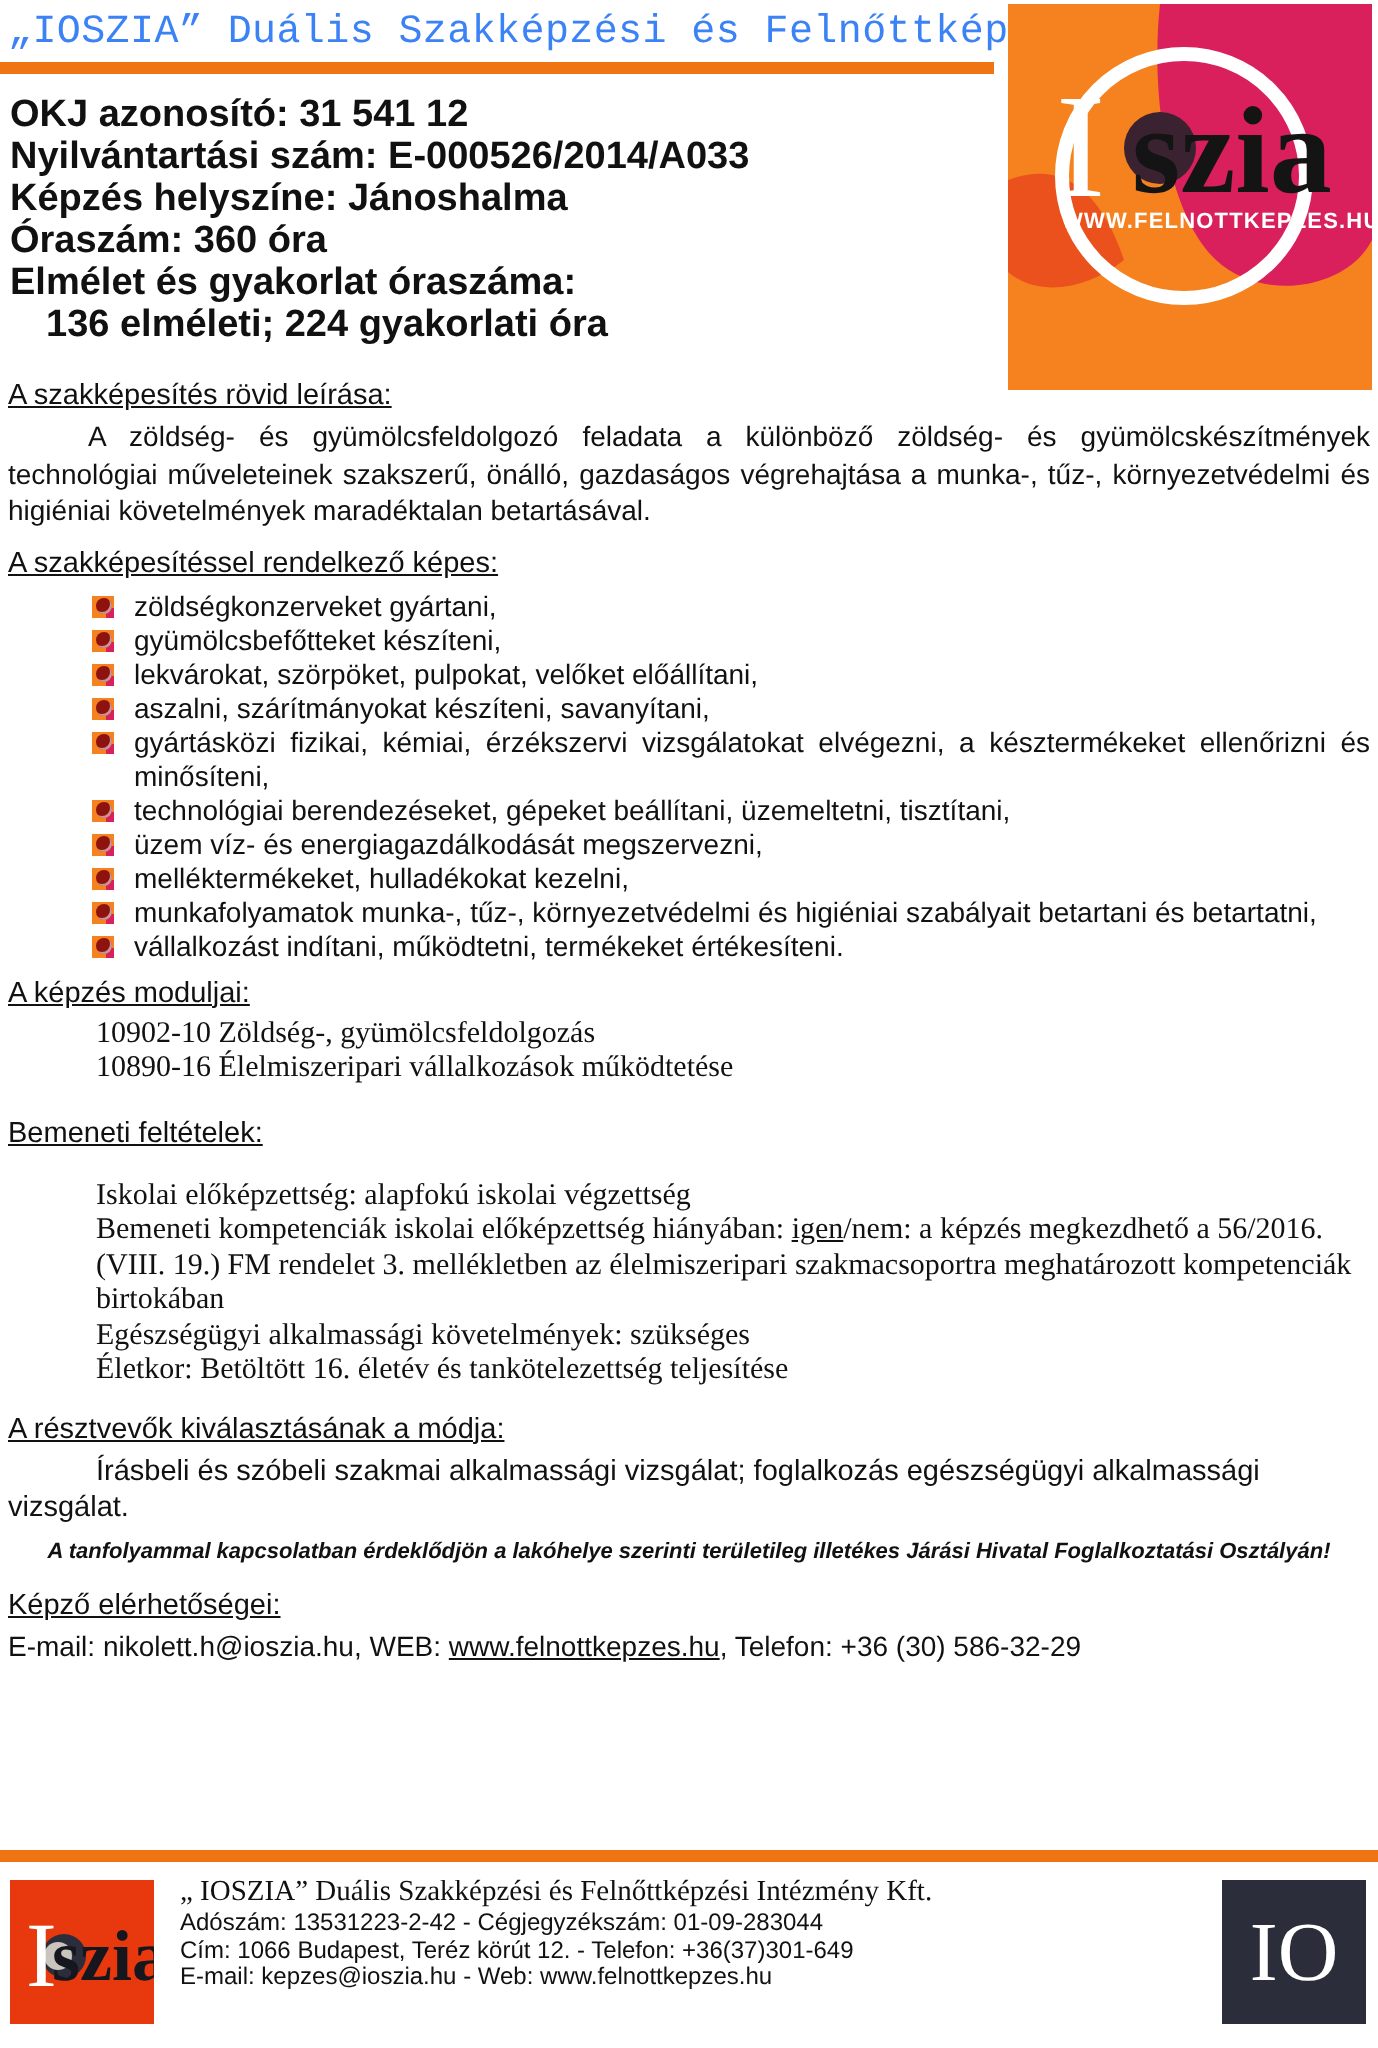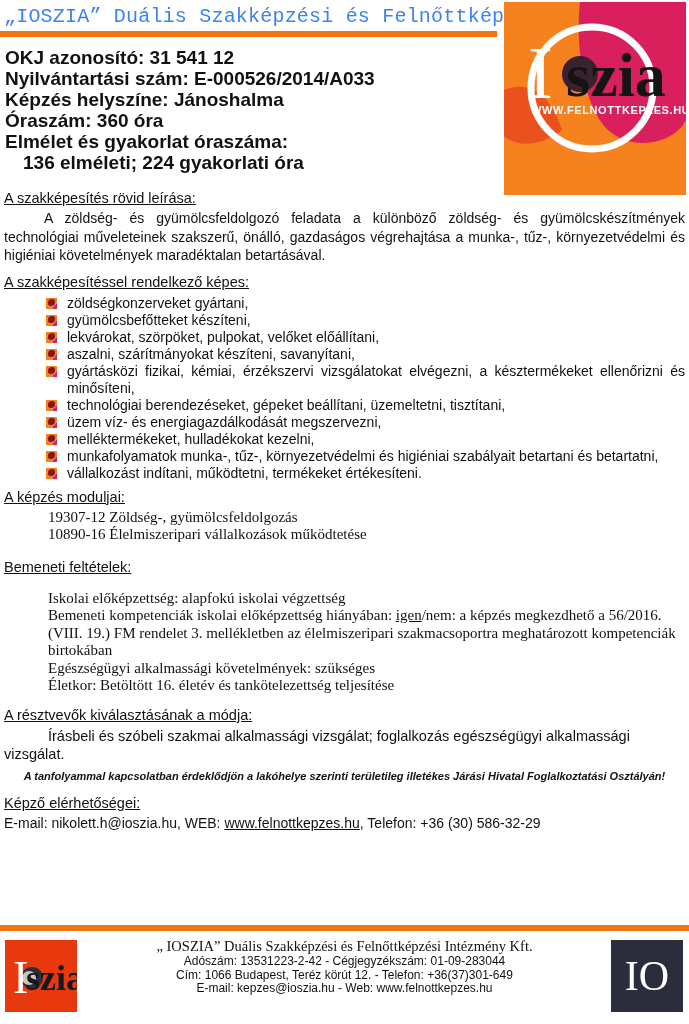--- a/index.html
+++ b/index.html
@@ -56,21 +56,21 @@
   .h-contact{margin-top:9px}
   .contact-line{font-size:14px;line-height:18px;margin-top:2px}
   .contact-line a{color:#111;text-decoration:underline;cursor:pointer}
 
   
   .footer{position:absolute;left:0;right:0;bottom:0;height:99px}
   .footer-rule{width:689px;height:6px;background:var(--orange)}
   .footer-body{position:relative;height:93px}
   .logo-bl{position:absolute;left:5px;top:9px}
   .logo-br{position:absolute;right:6px;top:9px}
-  .footer-center{position:absolute;left:90px;right:90px;top:7px;text-align:center}
+  .footer-center{position:absolute;left:90px;right:90px;top:7px;}
   .footer-company{font-family:"Liberation Serif","DejaVu Serif",serif;font-size:14.5px;line-height:17px}
   .footer-line{font-size:12px;line-height:13.5px}
   .fl-I{font-family:"Liberation Serif","DejaVu Serif",serif;font-size:46px;fill:#fff}
   .fl-szia{font-family:"Liberation Serif","DejaVu Serif",serif;font-weight:bold;font-size:36px;fill:#16161f}
   .fr-IO{font-family:"Liberation Serif","DejaVu Serif",serif;font-size:42px;fill:#fff}
 </style>
 </head>
 <body>
 
 <div class="page">
@@ -149,21 +149,21 @@
       </li>
         <li class="cap-item">
         <span class="bullet"></span>
         <span class="cap-text">vállalkozást indítani, működtetni, termékeket értékesíteni.</span>
       </li>
       </ul>
 
     <div class="h h-mod">A képzés moduljai:</div>
     <div class="mod-lines">
 
-    <div class="serif-line">19307-12 Zöldség-, gyümölcsfeldolgozás</div>
+    <div class="serif-line">10902-10 Zöldség-, gyümölcsfeldolgozás</div>
         <div class="serif-line">10890-16 Élelmiszeripari vállalkozások működtetése</div>
       </div>
 
     <div class="h h-req">Bemeneti feltételek:</div>
     <div class="req-lines">
       <div class="serif-line">Iskolai előképzettség: alapfokú iskolai végzettség</div>
       <div class="serif-line"><span>Bemeneti kompetenciák iskolai előképzettség hiányában: </span><span class="u">igen</span><span>/nem: a képzés megkezdhető a 56/2016. (VIII. 19.)  FM rendelet 3. mellékletben az élelmiszeripari szakmacsoportra meghatározott kompetenciák birtokában</span></div>
       <div class="serif-line">Egészségügyi alkalmassági követelmények: szükséges</div>
       <div class="serif-line">Életkor: Betöltött 16. életév és tankötelezettség teljesítése</div>
     </div>

